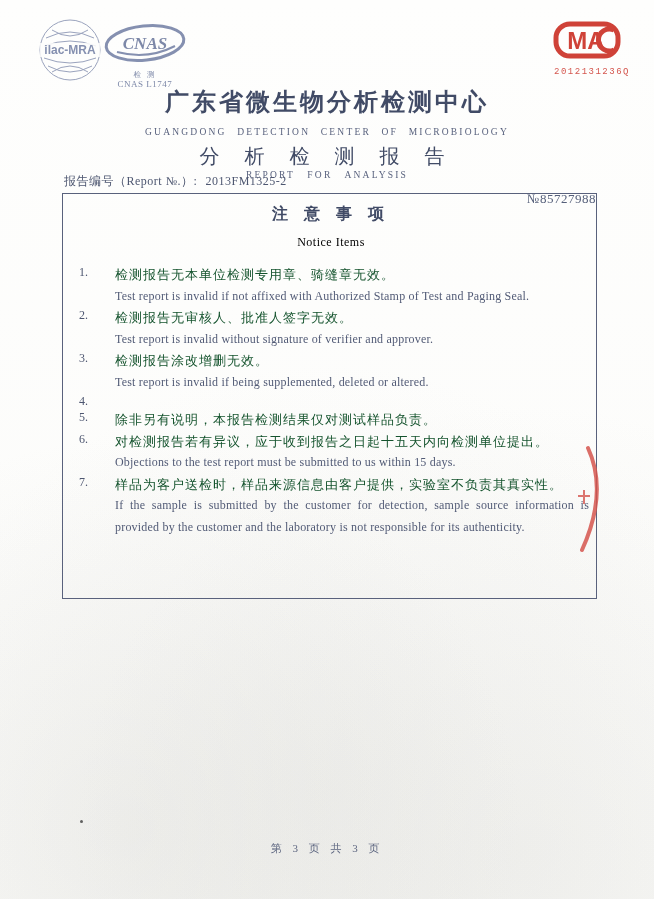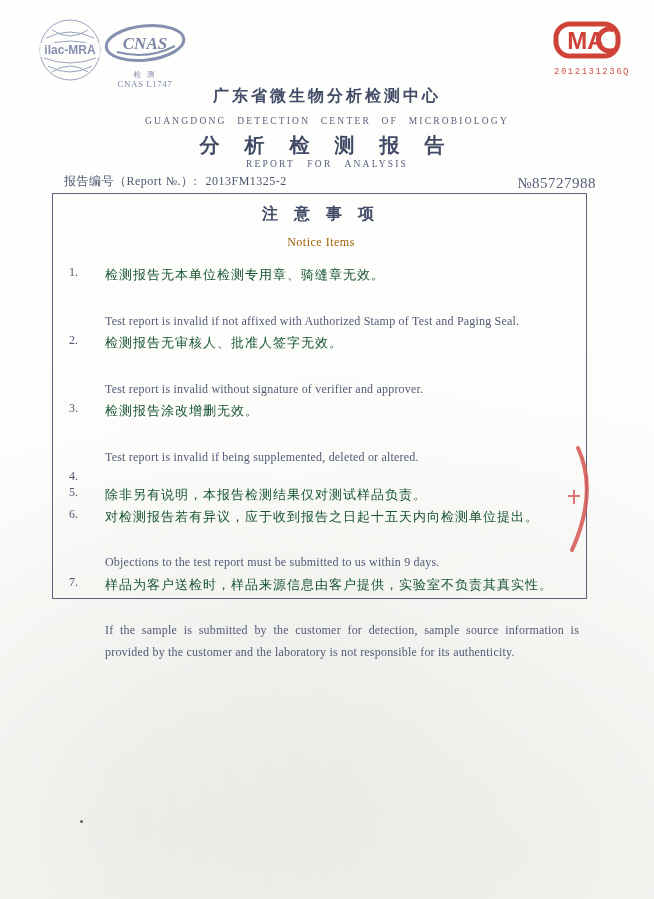--- a/index.html
+++ b/index.html
@@ -19,45 +19,45 @@
   .logo-row{position:absolute;top:14px;left:0;width:520px;height:80px;}
   .ilac{position:absolute;left:38px;top:4px;width:64px;height:64px;}
   .cnas-wrap{position:absolute;left:100px;top:8px;width:90px;text-align:center;}
   .cnas-sub{font-size:7.5px;letter-spacing:2px;color:#7d88a8;line-height:8px;margin-top:1px;}
   .cnas-sub2{font-size:9px;letter-spacing:.5px;color:#7d88a8;line-height:10px;}
   .cma-wrap{position:absolute;left:546px;top:6px;width:92px;text-align:center;}
   .cma-num{font-size:9px;color:#d4564e;letter-spacing:1.5px;margin-top:1px;font-family:"Liberation Mono","DejaVu Sans Mono",monospace;}
 
   
   .titles{position:absolute;top:86px;left:0;width:654px;text-align:center;}
-  .org-cn{font-size:16px;font-weight:bold;letter-spacing:3px;color:#414b66;}
+  .org-cn{font-size:24px;font-weight:bold;letter-spacing:3px;color:#414b66;}
   .org-en{font-size:9.5px;letter-spacing:2.2px;color:#59627e;margin-top:9px;word-spacing:6px;}
-  .title-cn{font-size:20px;font-weight:bold;letter-spacing:10px;color:#414b66;margin-top:6px;}
+  .title-cn{font-size:20px;font-weight:normal;letter-spacing:10px;color:#414b66;margin-top:6px;}
   .title-en{font-size:9.5px;letter-spacing:2.2px;color:#59627e;margin-top:0;word-spacing:8px;}
 
   
   .meta-row{position:absolute;top:173px;left:62px;width:536px;font-size:12px;color:#4d5670;}
   .meta-left{position:absolute;left:2px;top:0;letter-spacing:.5px;}
   .meta-no{margin-left:8px;letter-spacing:.5px;}
-  .meta-serial{position:absolute;right:2px;top:2px;font-size:15px;letter-spacing:.5px;color:#555f7a;padding-left:30px;}
+  .meta-serial{position:absolute;right:2px;top:18px;font-size:13px;letter-spacing:.5px;color:#555f7a;padding-left:30px;}
 
   
   .notice-box{
-    position:absolute;left:52px;top:193px;width:535px;height:406px;
+    position:absolute;left:62px;top:193px;width:535px;height:406px;
     border:1.5px solid #59617c;box-sizing:border-box;
     padding:8px 7px 0 10px;
   }
   .notice-title{ text-align:center;font-size:16px;font-weight:bold;letter-spacing:6px;color:#414b66;margin-top:2px;}
-  .notice-sub{ text-align:center;font-size:12px;color:#a16207;margin-top:10px;letter-spacing:.5px;}
+  .notice-sub{ text-align:center;font-size:12px;color:#000000;margin-top:10px;letter-spacing:.5px;}
   .items{margin-top:14px;}
   .item{display:flex;align-items:flex-start;}
   .item-no{width:42px;flex:0 0 42px;font-size:12px;padding-top:1px;padding-left:6px;box-sizing:border-box;color:#4d5670;}
   .item-body{flex:1;}
   .item-cn{font-size:13px;line-height:21.5px;letter-spacing:1px;color:#14532d;}
-  .item-en{font-size:12px;line-height:21.5px;text-align:justify;color:#525b76;letter-spacing:.2px;margin-top:25px;}
+  .item-en{font-size:12px;line-height:21.5px;text-align:justify;color:#525b76;letter-spacing:.2px;}
 
   
   .red-mark{position:absolute;right:-14px;top:250px;width:40px;height:110px;pointer-events:none;}
 
   
   .footer{position:absolute;top:841px;left:0;width:654px;text-align:center;
     font-size:11px;letter-spacing:4px;color:#5d6680;}
   .speck{position:absolute;left:80px;top:820px;width:3px;height:3px;border-radius:50%;background:#3c3c3c;opacity:.8;}
 </style>
 </head>
@@ -155,33 +155,34 @@
           <div class="item-no">5.</div>
           <div class="item-body">
             <div class="item-cn">除非另有说明，本报告检测结果仅对测试样品负责。</div>
           </div>
         </div>
 
         <div class="item">
           <div class="item-no">6.</div>
           <div class="item-body">
             <div class="item-cn">对检测报告若有异议，应于收到报告之日起十五天内向检测单位提出。</div>
-            <div class="item-en">Objections to the test report must be submitted to us within 9 days.</div>
+            <div class="item-en">Objections to the test report must be submitted to us within 15 days.</div>
           </div>
         </div>
 
         <div class="item">
           <div class="item-no">7.</div>
           <div class="item-body">
             <div class="item-cn">样品为客户送检时，样品来源信息由客户提供，实验室不负责其真实性。</div>
             <div class="item-en">If the sample is submitted by the customer for detection, sample source information is provided by the customer and the laboratory is not responsible for its authenticity.</div>
           </div>
         </div>
       </div>
 
     <svg class="red-mark" viewBox="0 0 40 110">
       <path d="M18 4 C30 30, 32 62, 12 106" fill="none" stroke="#d5554e" stroke-width="4" stroke-linecap="round" opacity=".85"></path>
       <path d="M8 52 h12 M14 46 v14" fill="none" stroke="#d5554e" stroke-width="2" opacity=".8"></path>
     </svg>
   </div>
 
+  <div class="footer">第 3 页 共 3 页</div>
   <div class="speck"></div>
 </div>
 
 </body></html>

